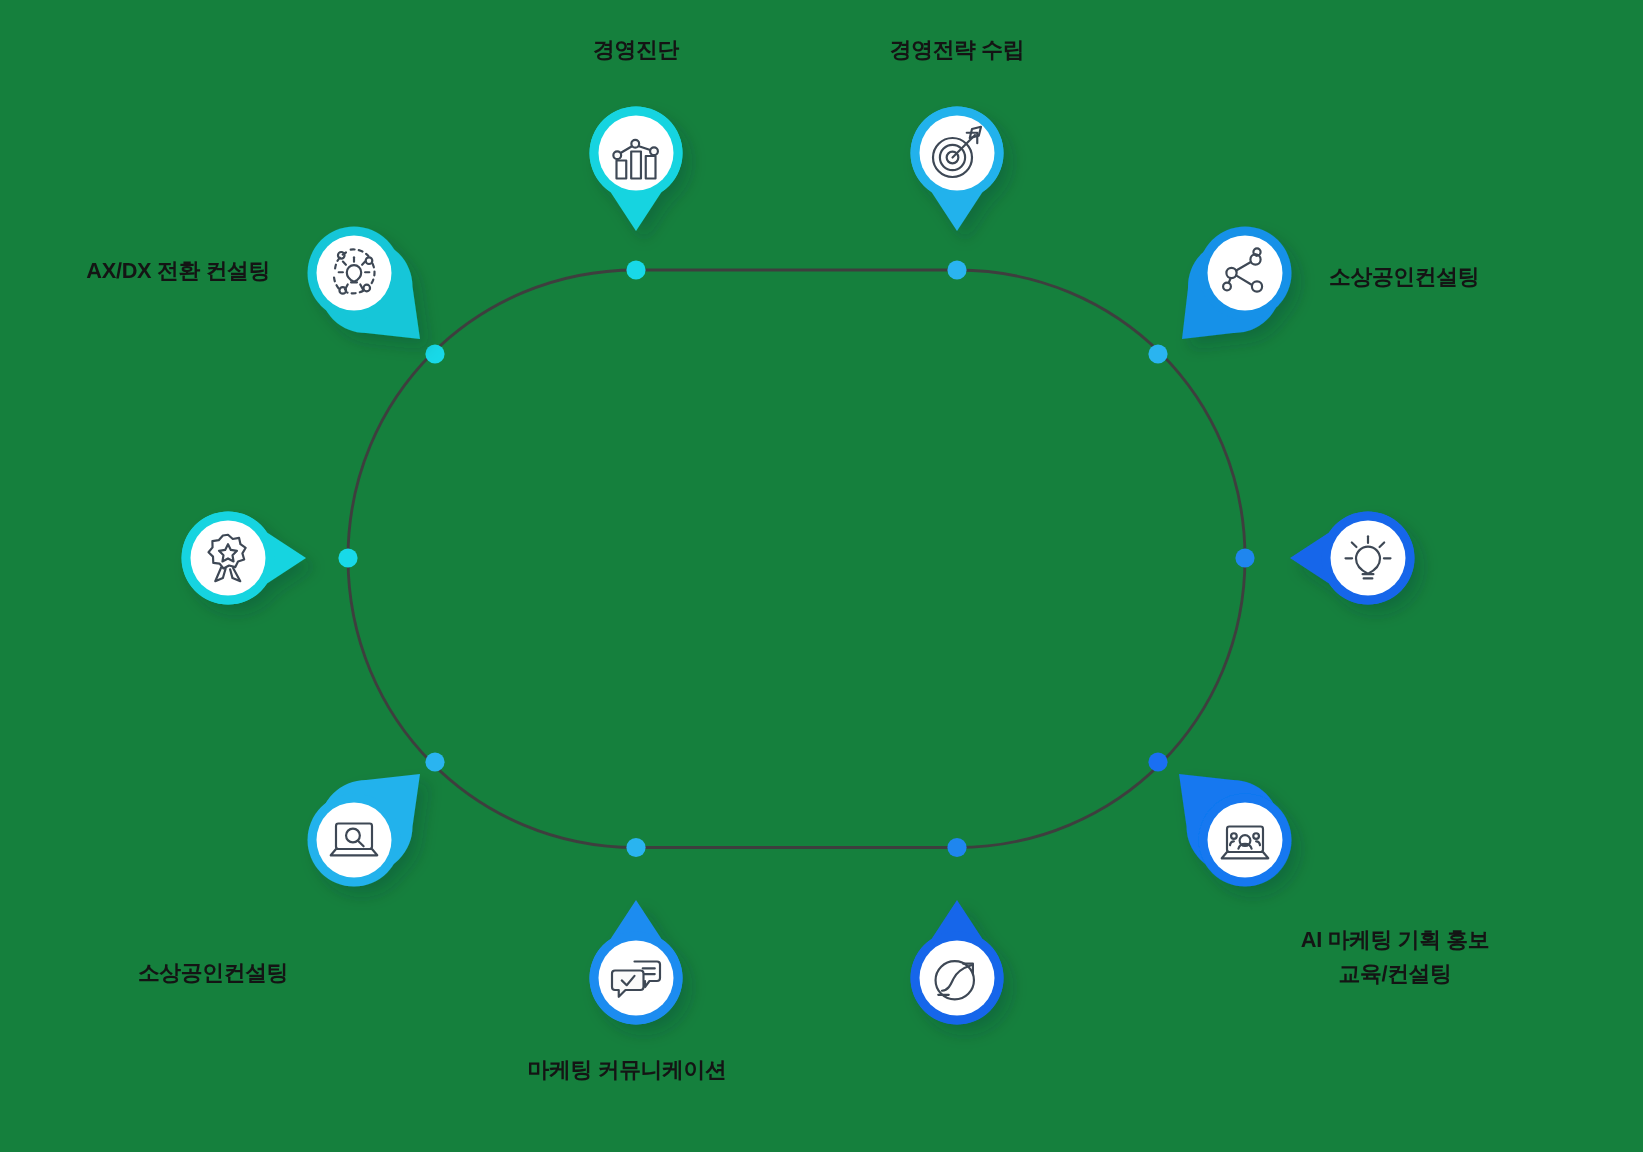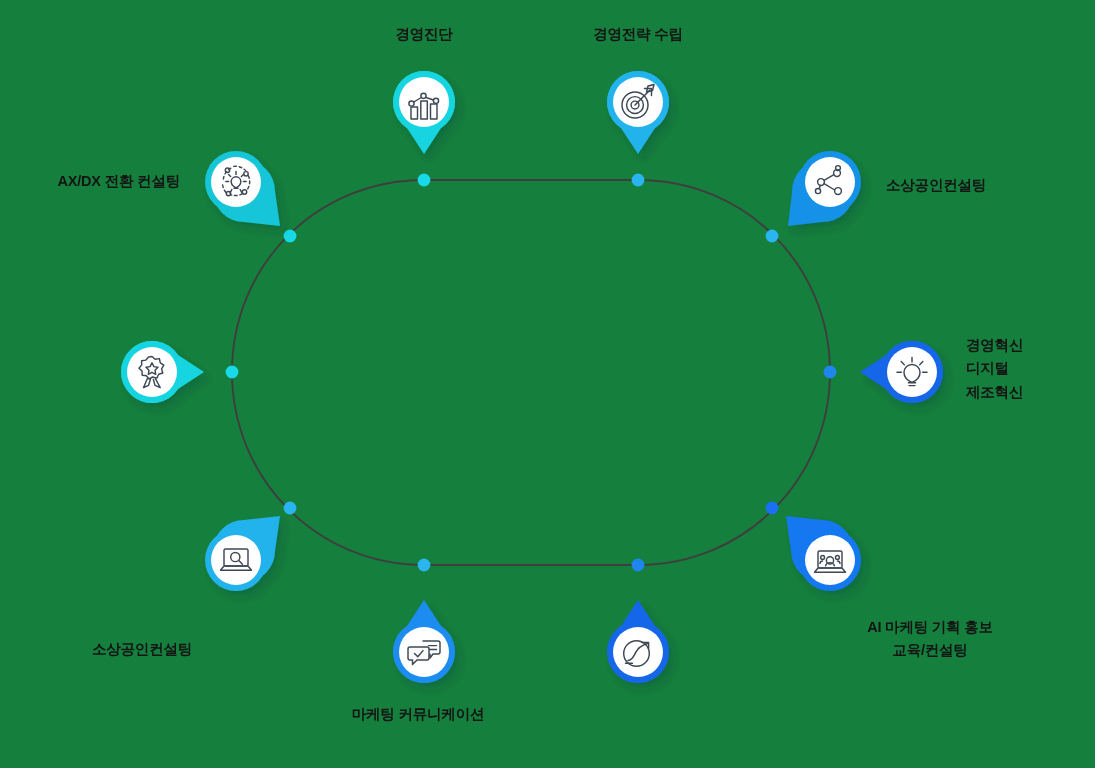--- a/index.html
+++ b/index.html
@@ -190,23 +190,20 @@
         <path d="M19.4 33.8 L26.6 33.8"></path>
         <path d="M20.1 36.6 L25.9 36.6"></path>
         <path d="M23 8.5 L23 13"></path>
         <path d="M12.2 12.6 L15.3 15.7"></path>
         <path d="M33.8 12.6 L30.7 15.7"></path>
         <path d="M8 23.2 L12.4 23.2"></path>
         <path d="M33.6 23.2 L38 23.2"></path>
       </svg>
     </div>
   </div>
-  <div class="label l" style="left:966px; top:334px;">경영혁신
-디지털
-제조혁신</div>
 
   <div class="node" style="left:782px; top:512px;">
     <div class="pin">
       <svg viewBox="0 0 96 96" filter="url(#shdw)">
         <path d="M4 4 L40 8 A31 31 0 1 1 9 39 Z" fill="#1278f0"></path>
         <circle cx="48" cy="48" r="31" fill="#1278f0"></circle>
         <circle cx="48" cy="48" r="25" fill="#ffffff"></circle>
       </svg>
     </div>
     <div class="glyph" style="top:50px;">

